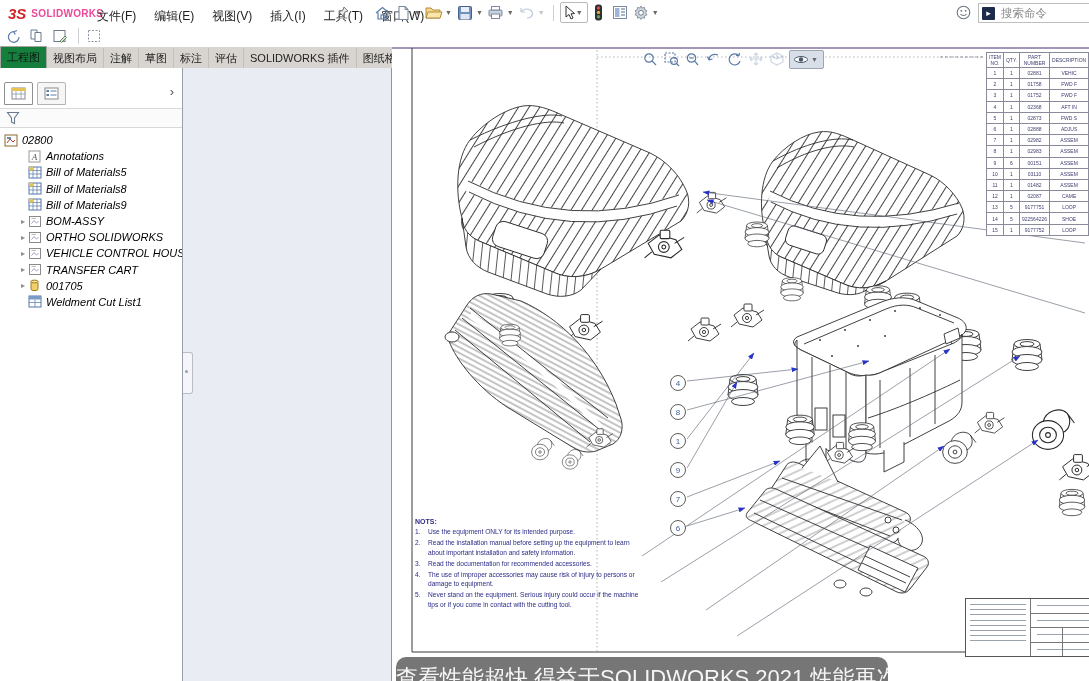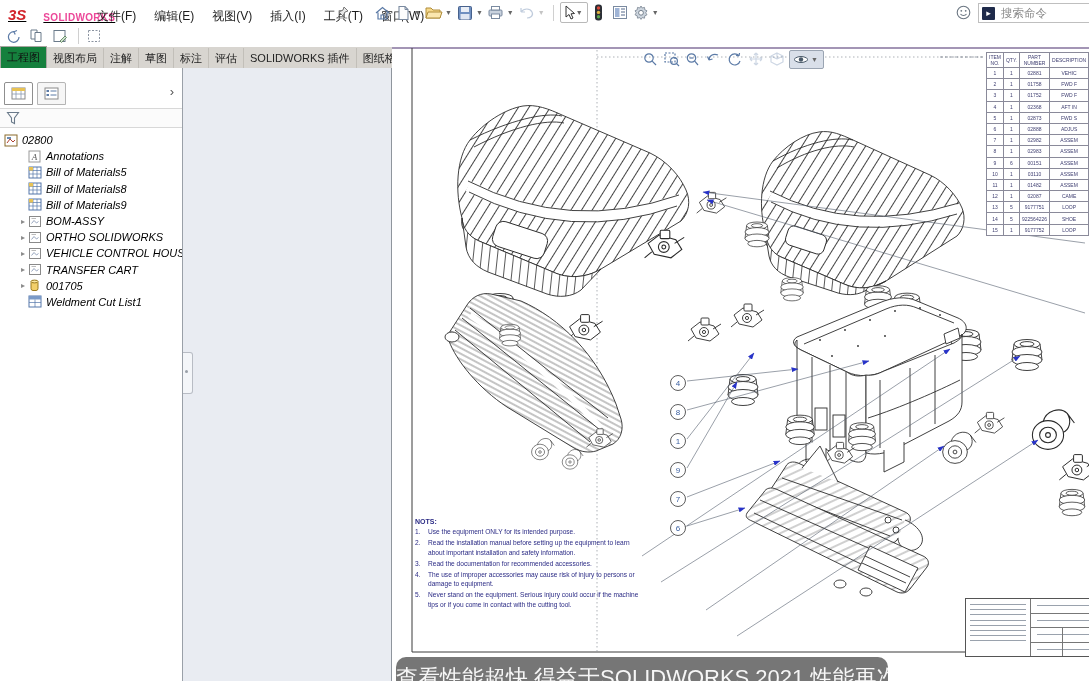--- a/index.html
+++ b/index.html
@@ -2,21 +2,21 @@
 <html><head>
 <meta charset="utf-8">
 <style>
   html,body{margin:0;padding:0;background:#fff;}
   body{width:1089px;height:681px;overflow:hidden;position:relative;
        font-family:"Liberation Sans","DejaVu Sans",sans-serif;-webkit-font-smoothing:antialiased;}
   #app{position:absolute;inset:0;width:1089px;height:681px;background:#fff;}
 
   
   .titlebar{position:absolute;left:0;top:0;width:1089px;height:25px;background:#fff;border-bottom:1px solid #e6e6e6;}
-  .logo{position:absolute;left:8px;top:3px;height:20px;display:flex;align-items:flex-end;gap:17px;text-decoration:underline;}
+  .logo{position:absolute;left:8px;top:3px;height:20px;display:flex;align-items:center;gap:5px;}
   .logo .mark{color:#d2232a;font-weight:bold;font-style:italic;font-size:15px;}
   .logo .word{color:#ec4899;font-weight:bold;font-size:10px;letter-spacing:.3px;}
   .menus{position:absolute;left:88px;top:0;height:25px;display:flex;align-items:flex-end;}
   .menu-item{padding:0 9px;font-size:12px;color:#1d1d1d;cursor:default;}
   .pin-icon{position:absolute;left:336px;top:5px;}
   .tb-icons{position:absolute;left:372px;top:2px;height:21px;display:flex;align-items:center;gap:1px;}
   .tbi{width:20px;height:20px;display:flex;align-items:center;justify-content:center;}
   .caret{font-size:7px;color:#666;margin:0 2px 0 0;}
   .vdiv{width:1px;height:16px;background:#d0d0d0;margin:0 5px;}
   .selbox{display:flex;align-items:center;border:1px solid #b9b9b9;border-radius:2px;height:19px;padding:0 2px;background:#fff;}

